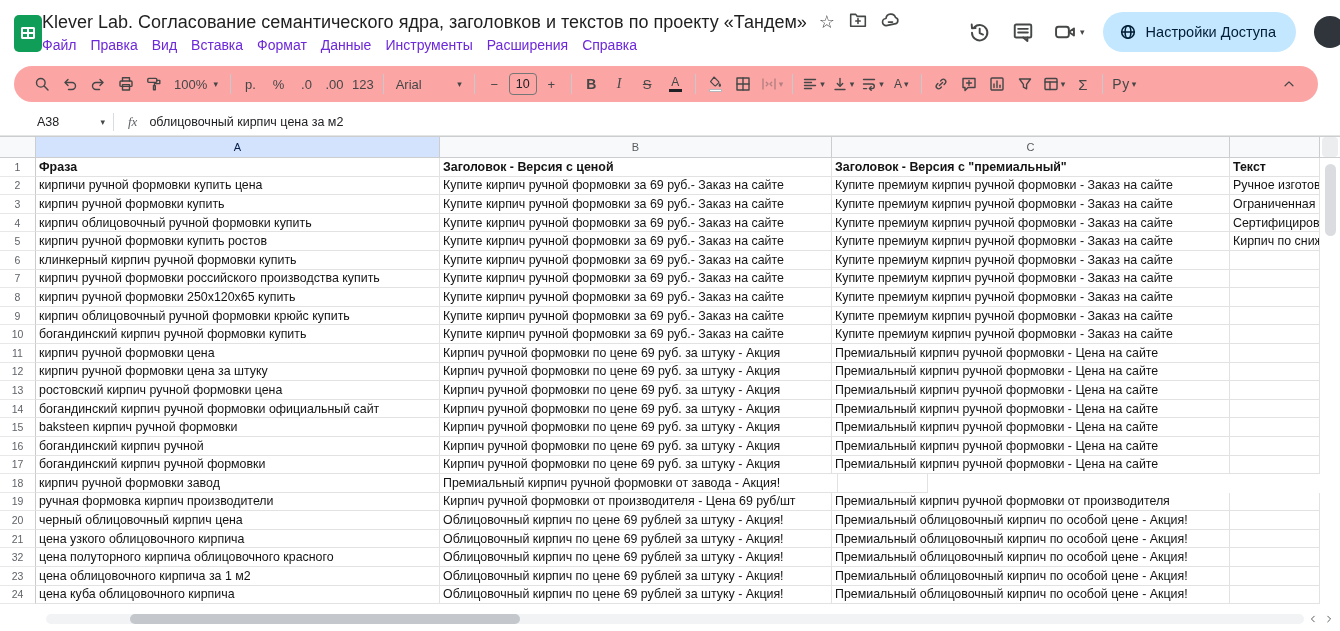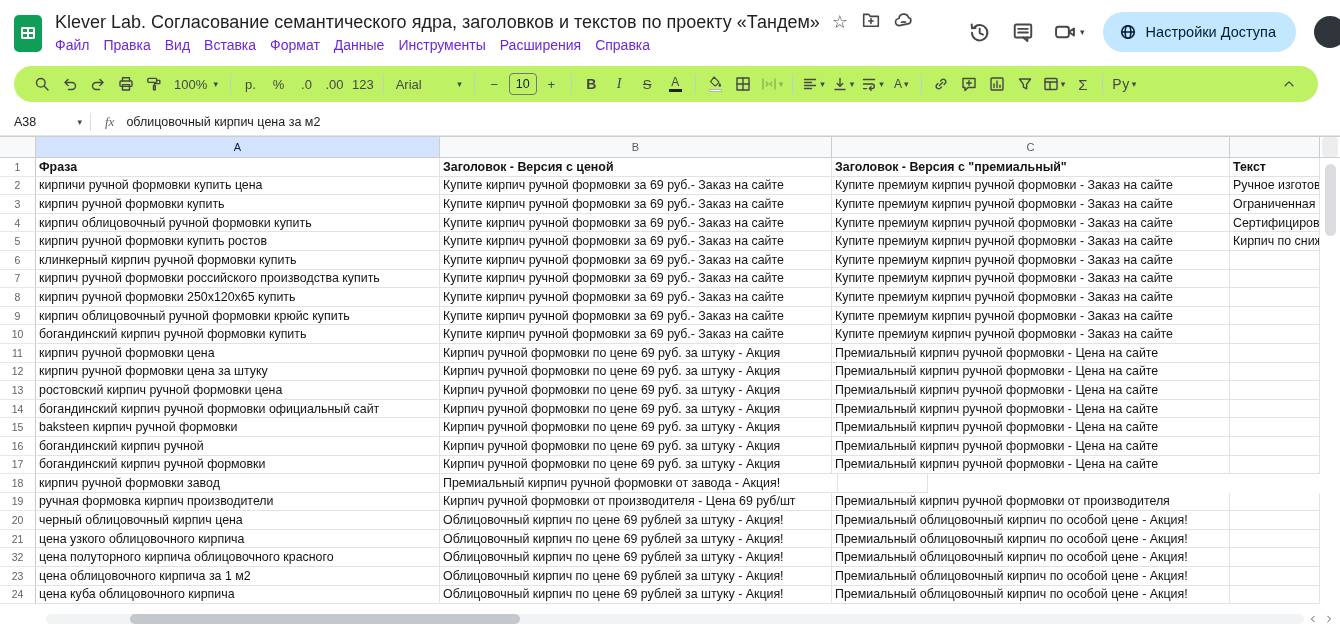--- a/index.html
+++ b/index.html
@@ -7,39 +7,39 @@
     font-family:"Liberation Sans", sans-serif; -webkit-font-smoothing:antialiased; }
   .app { width:1340px; height:631px; display:flex; flex-direction:column; }
 
   
   .topbar { height:64px; display:flex; align-items:center; padding:0 10px 0 14px; }
   .logo { width:28px; height:37px; background:#0f9d58; border-radius:5px;
     display:flex; align-items:center; justify-content:center; flex:0 0 auto; margin-top:2px;}
   .logo-grid { width:14px; height:12px; border:1.6px solid #fff; border-radius:1px;
     display:grid; grid-template-columns:1fr 1fr; grid-template-rows:1fr 1fr; }
   .logo-grid span { border:0.8px solid #fff; }
-  .title-block { flex:1 1 auto; margin-left:13px; min-width:0; }
+  .title-block { flex:1 1 auto; min-width:0; }
   .title-row { display:flex; align-items:center; gap:12px; }
   .doc-title { font-size:18px; color:#1f1f1f; white-space:nowrap; }
   .doc-icons { display:flex; align-items:center; gap:14px; color:#444746; }
   .star { font-size:18px; line-height:1; }
   .menubar { display:flex; margin-top:2px; margin-left:-7px; }
   .menu-item { font-size:14px; color:#6d28d9; padding:1px 7px; border-radius:6px; cursor:default; }
   .topbar-right { display:flex; align-items:center; gap:18px; flex:0 0 auto; margin-left:10px; }
   .top-iconbtn { width:26px; height:26px; display:flex; align-items:center; justify-content:center; }
   .video-group { display:flex; align-items:center; gap:4px; }
   .caret { font-size:9px; color:#444746; line-height:1; }
   .share-btn { background:#c2e7ff; color:#001d35; border:none; height:40px; border-radius:20px;
     display:flex; align-items:center; gap:9px; padding:0 20px 0 16px; font-size:14.5px;
     font-family:inherit; }
   .avatar { width:32px; height:32px; border-radius:50%; background:#2f353b; flex:0 0 auto; margin-right:-16px; }
 
   
   .toolbar-wrap { padding:2px 22px 7px 14px; }
-  .toolbar { background:#bef264; border-radius:18px; height:36px; display:flex;
+  .toolbar { background:#fca5a5; border-radius:18px; height:36px; display:flex;
     align-items:center; padding:0 8px 0 14px; gap:1px; }
   .tb-btn { height:26px; min-width:27px; padding:0 3px; border-radius:4px; display:flex;
     align-items:center; justify-content:center; color:#444746; font-size:13px; gap:2px; }
   .tb-label { font-size:13px; color:#444746; }
   .tb-sep { width:1px; height:20px; background:#c6cacd; margin:0 5px; flex:0 0 auto; }
   .tb-zoom { min-width:56px; justify-content:space-between; padding:0 6px; }
   .tb-font { min-width:78px; justify-content:space-between; padding:0 6px; }
   .fontsize-box { width:28px; height:22px; border:1px solid #747775; border-radius:4px;
     display:flex; align-items:center; justify-content:center; font-size:12.5px; color:#202124; }
   .bold-t { font-weight:700; font-size:14px; }
@@ -48,21 +48,21 @@
   .acolor { display:flex; flex-direction:column; align-items:center; line-height:1; }
   .acolor .bar { width:13px; height:3px; background:#202124; margin-top:1px; }
   .acolor .bar.white { background:#fdfdfd; border:0.5px solid #b5b8bb; }
   .tb-disabled { opacity:0.38; }
   .sigma { font-size:15px; color:#444746; }
   .py-label { font-size:14px; color:#444746; letter-spacing:0.5px; }
   .tb-collapse { margin-left:auto; margin-right:8px; }
   svg.ic { stroke:#444746; fill:none; stroke-width:1.4; stroke-linecap:round; stroke-linejoin:round; }
 
   
-  .formula-bar { height:27px; display:flex; align-items:center; border-bottom:1px solid #e3e5e5; }
+  .formula-bar { height:27px; display:flex; align-items:center; border-bottom:1px solid #e3e5e5;padding-left:23px; }
   .name-box { width:90px; padding:0 8px 0 14px; display:flex; align-items:center;
     justify-content:space-between; font-size:12.5px; color:#202124; }
   .fbar-sep { width:1px; height:18px; background:#dadce0; }
   .fx { font-style:italic; font-family:"Liberation Serif", serif; color:#5f6368;
     font-size:13px; margin:0 12px 0 14px; }
   .formula-text { font-size:12.5px; color:#202124; white-space:nowrap; }
 
   
   .grid-area { position:relative; flex:1 1 auto; overflow:hidden; }
   .colheaders { display:flex; height:22px; border-top:1px solid #cbcdcf; border-bottom:1px solid #cbcdcf; }

